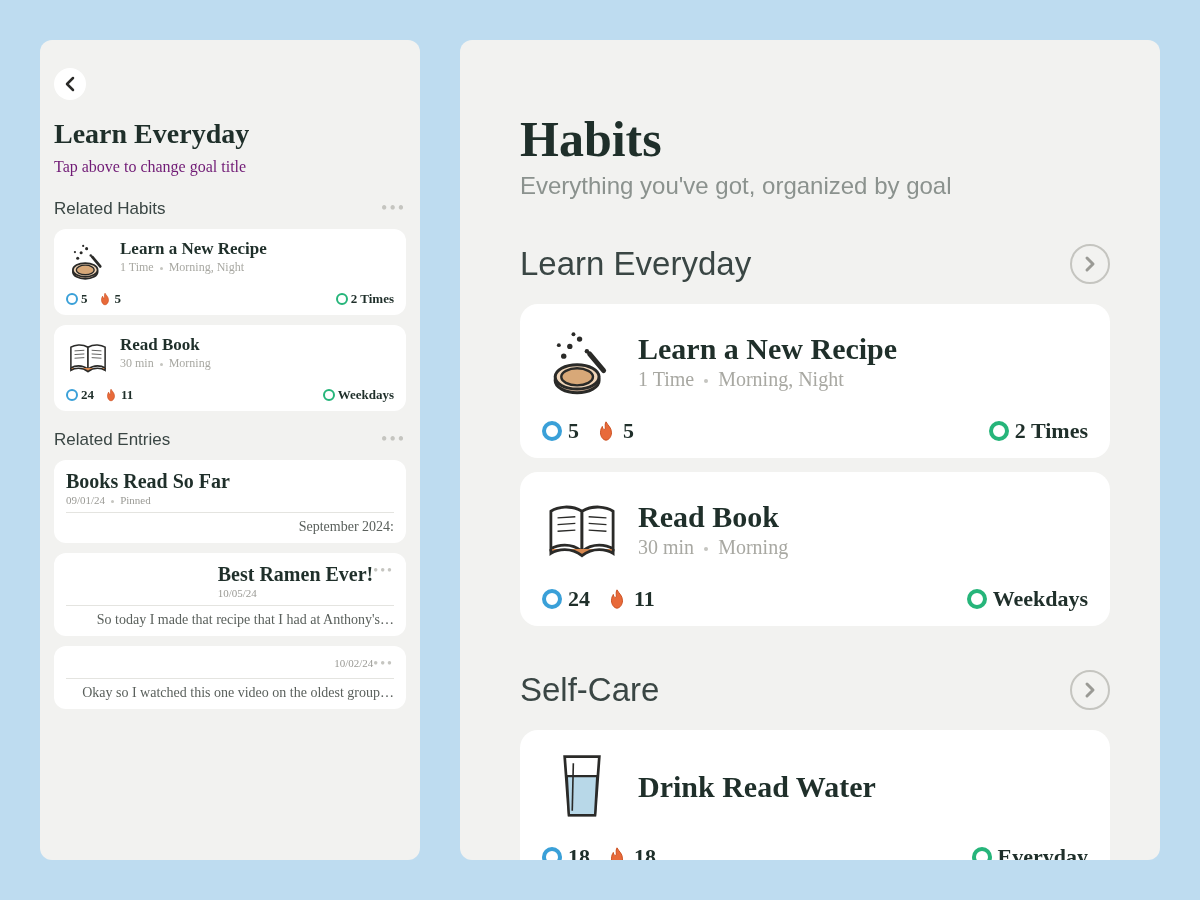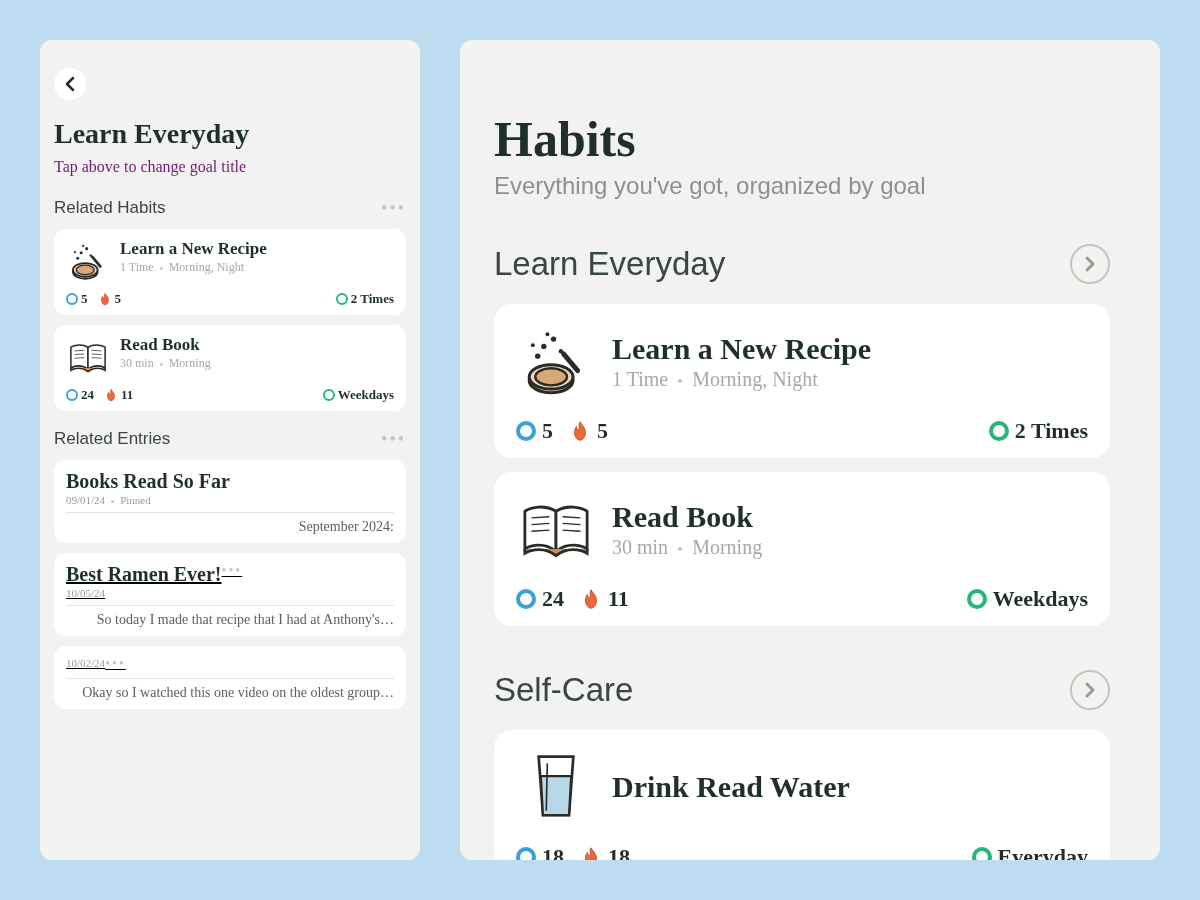--- a/index.html
+++ b/index.html
@@ -13,32 +13,32 @@
     display: flex;
     gap: 40px;
   }
   .panel {
     background: #f2f2f0;
     border-radius: 12px;
     overflow: hidden;
     position: relative;
   }
   .panel-left { width: 380px; height: 820px; padding: 28px 14px 14px 14px; }
-  .panel-right { flex: 1; padding: 70px 50px 0 34px; }
+  .panel-right { flex: 1; padding: 70px 50px 0 60px; }
 
   
   .back-btn {
     width: 32px; height: 32px; border-radius: 50%;
     background: #fff; display: flex; align-items: center; justify-content: center;
     cursor: pointer; margin-bottom: 18px;
   }
   .left-title { font-size: 28px; font-weight: bold; color: #1f2f2a; margin-top: 6px; }
   .left-sub { font-size: 16px; color: #701a75; margin-top: 8px; margin-bottom: 22px; }
 
-  .section-row { display: flex; align-items: flex-start; justify-content: space-between; margin: 6px 0 10px 0;}
+  .section-row { display: flex; align-items: center; justify-content: space-between; margin: 6px 0 10px 0;}
   .section-title { font-size: 17px; color: #3a4644; font-family: -apple-system, Helvetica, Arial, sans-serif; font-weight: 500;}
   .dots { color: #c5c5c0; font-size: 18px; letter-spacing: 2px; cursor: pointer; }
 
   .cardL {
     background: #fff; border-radius: 12px; padding: 10px 12px 8px 12px;
     margin-bottom: 10px;
   }
   .cardL-top { display: flex; gap: 10px; }
   .iconL { width: 44px; height: 44px; flex-shrink: 0; }
   .cardL-title { font-size: 17px; font-weight: bold; color: #1f2f2a; }
@@ -48,21 +48,21 @@
   .stat-group { display:flex; gap:10px; align-items:center;}
   .stat { display:flex; align-items:center; gap:3px;}
   .ring-sm { width:12px; height:12px; border:2.5px solid #3aa0d8; border-radius:50%; display:inline-block;}
   .ring-sm.green { border-color:#26b57a;}
   .flame-sm svg { width:14px; height:14px; display:block;}
 
   .entry .entry-title { font-size:20px; font-weight:bold; color:#1f2f2a;}
   .entry .entry-meta { font-size:11px; color:#9a9a95; margin-top:1px;}
   .entry .divider { height:1px; background:#e4e4e0; margin:6px 0;}
   .entry .entry-body { font-size:14px; color:#5a605c;text-align:right;}
-  .entry .entry-head-row { display:flex; justify-content:flex-start; align-items:flex-start;text-decoration:underline;}
+  .entry .entry-head-row { display:flex; justify-content:flex-end; align-items:flex-start;}
 
   
   .r-title { font-size: 50px; font-weight: bold; color: #1f2f2a; }
   .r-sub { font-size: 24px; color: #8b928e; font-family: -apple-system, Helvetica, Arial, sans-serif; margin-top: 4px;}
   .goal-row { display:flex; justify-content:space-between; align-items:center; margin-top: 44px; margin-bottom: 20px;}
   .goal-title { font-size: 33px; color: #3a4644; font-family: -apple-system, Helvetica, Arial, sans-serif; }
   .chev-circle { width:40px; height:40px; border:2px solid #c5c5c0; border-radius:50%; display:flex; align-items:center; justify-content:center; cursor:pointer;}
 
   .cardR { background:#fff; border-radius:18px; padding: 18px 22px 14px 22px; margin-bottom: 14px; }
   .cardR-top { display:flex; gap: 16px; align-items:center;}

